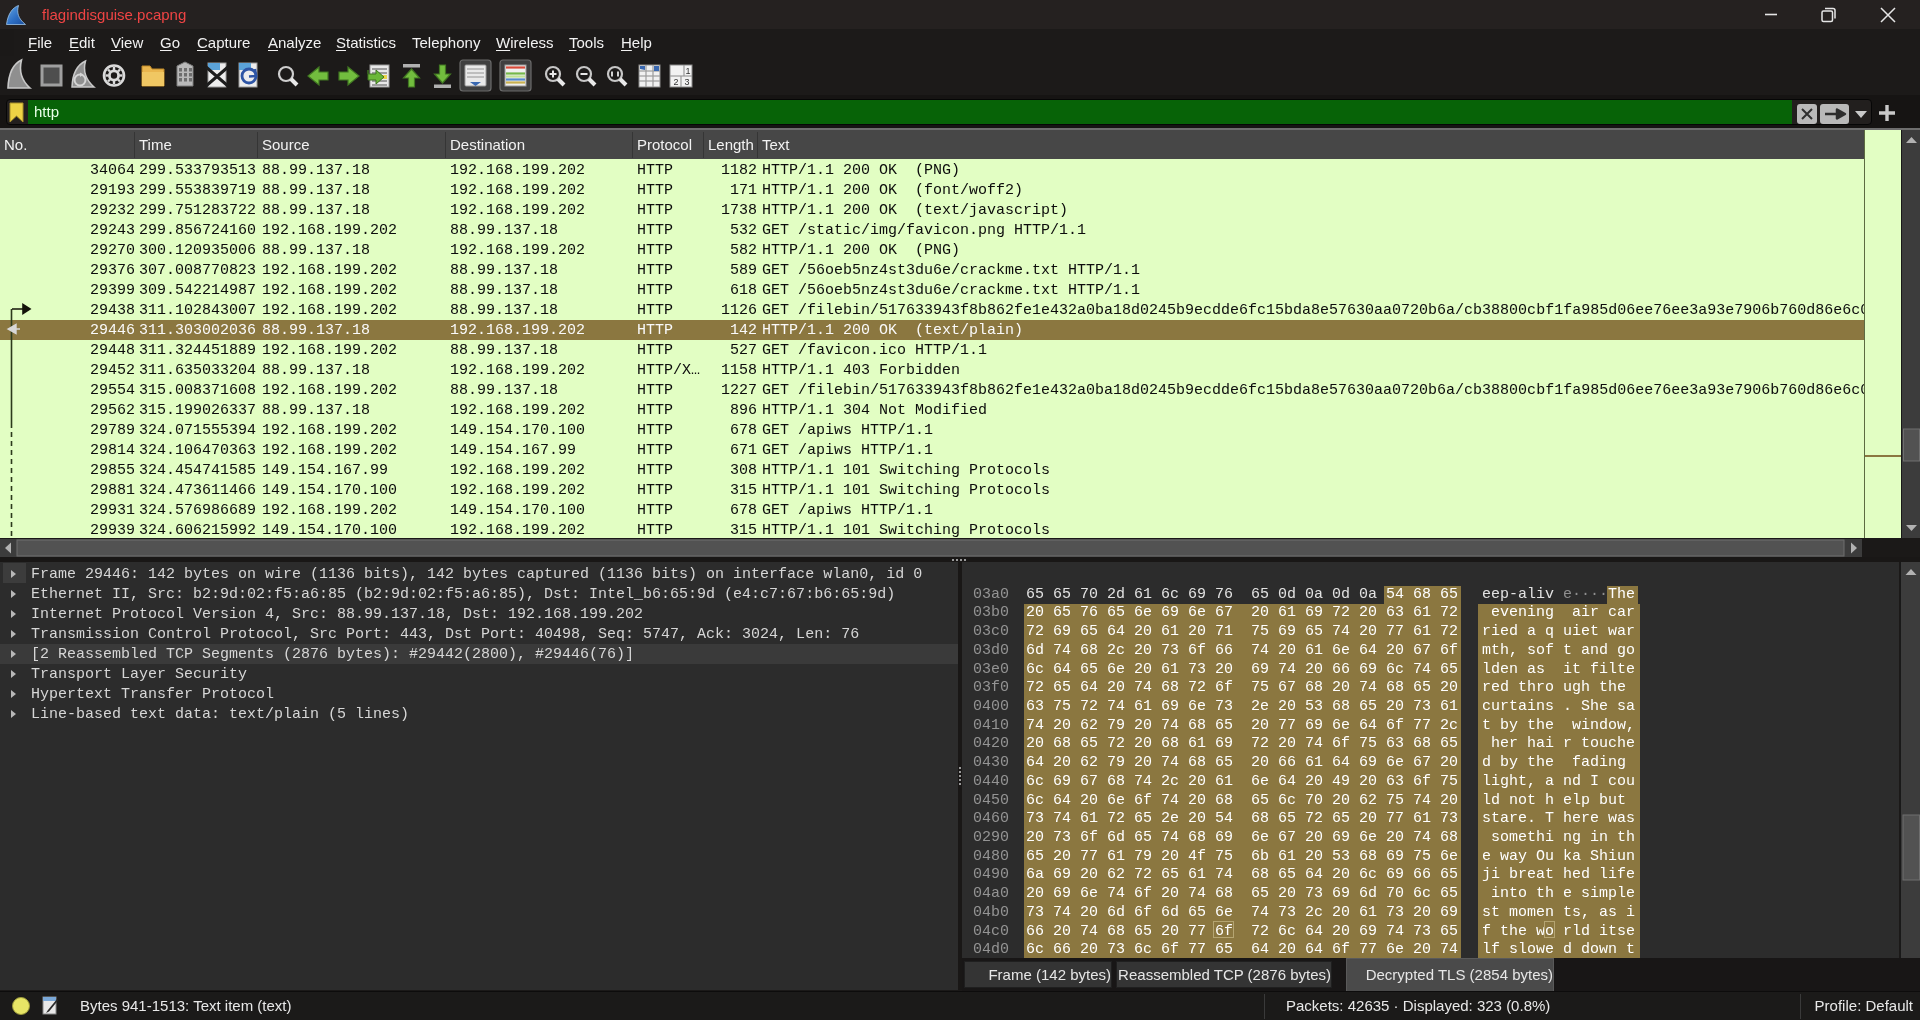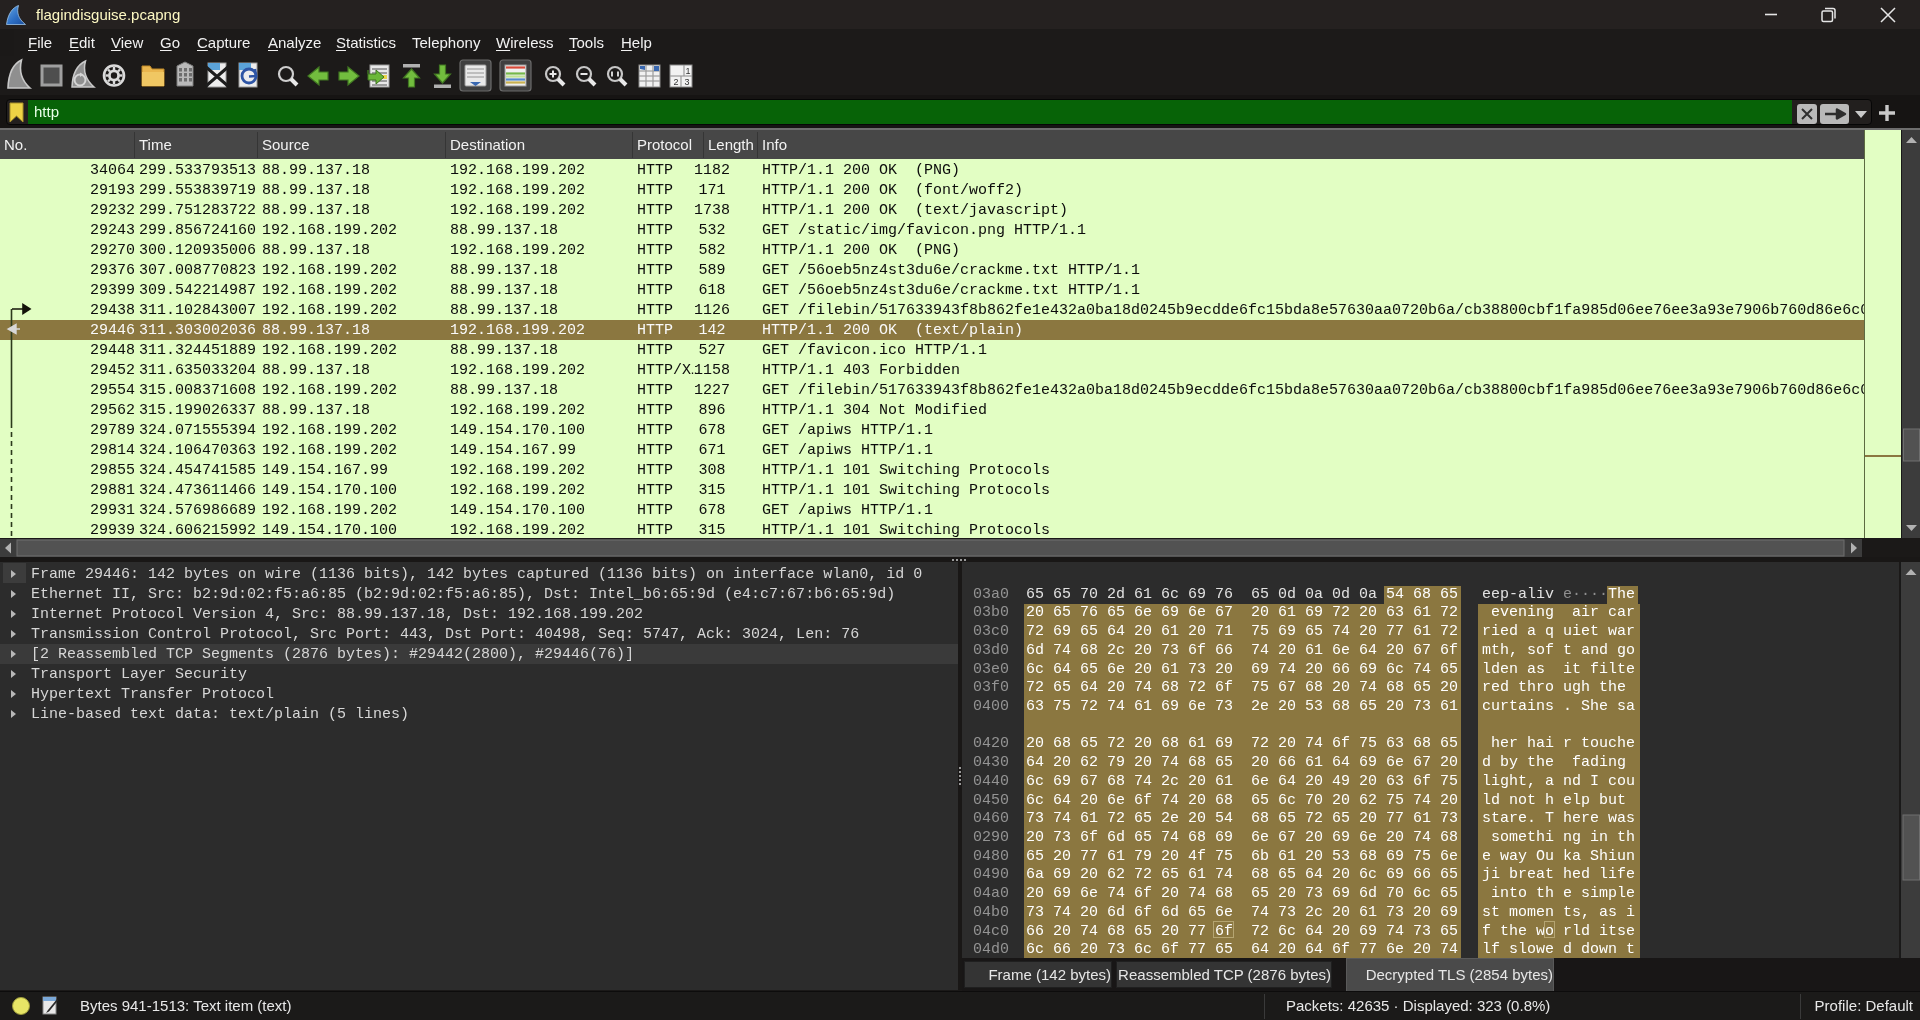--- a/index.html
+++ b/index.html
@@ -2,21 +2,21 @@
 <html><head>
 <meta charset="utf-8">
 <style>
   * { margin:0; padding:0; box-sizing:border-box; }
   html,body { width:1920px; height:1020px; overflow:hidden; background:#1b1918; }
   body { font-family:"Liberation Sans", sans-serif; position:relative; }
   .abs { position:absolute; }
   .mono { font-family:"Liberation Mono", monospace; font-size:15px; white-space:pre; }
   
   #titlebar { left:0; top:0; width:1920px; height:29px; background:#252120; }
-  #title-text { left:36px; top:6px; font-size:15px; color:#fef9c3; }
+  #title-text { left:42px; top:6px; font-size:15px; color:#ef4444; }
   
   #menubar { left:14px; top:29px; width:1920px; height:27px; background:#1c1a19;padding-left:11px; }
   .mi { position:absolute; top:5px; font-size:15px; color:#f2f2f2; }
   .mi u { text-decoration:underline; text-underline-offset:2px; }
   
   #toolbar { left:0; top:56px; width:1920px; height:39px; background:#1c1a19; }
   
   #filterbar { left:0; top:95px; width:1920px; height:34px; background:#161413; }
   #filterfield { left:6px; top:99px; width:1866px; height:26px; background:#221f1e; border:1px solid #060606; border-radius:4px; }
   #filtergreen { left:28px; top:100px; width:1764px; height:24px; background:#076307; }
@@ -27,21 +27,21 @@
   .hsep { position:absolute; top:2px; width:1px; height:26px; background:#353535; }
   .hlbl { position:absolute; top:6px; }
   #plrows { left:0; top:159px; width:1864px; height:379px; background:#e2fec3; overflow:hidden; }
   .prow { position:absolute; left:0; width:1864px; height:20px; color:#0c0c0c; }
   .prow span { position:absolute; top:2px; }
   .c-no   { left:55px;  width:80px; text-align:right; }
   .c-time { left:139px; }
   .c-src  { left:262px; }
   .c-dst  { left:450px; }
   .c-pro  { left:637px; }
-  .c-len  { left:667px; width:90px; text-align:center; }
+  .c-len  { left:667px; width:90px; text-align:right; }
   .c-inf  { left:762px;text-align:center; }
   .selrow { background:#8b7740; color:#fafafa; }
   
   #minimap { left:1864px; top:130px; width:37px; height:408px; background:#e2fec3; border-left:1px solid #5c6b41; }
   #vscroll { left:1901px; top:130px; width:19px; height:408px; background:#3c3c3c; border-left:1px solid #191919; }
   #hscroll { left:0; top:539px; width:1862px; height:18px; background:#3c3c3c; }
   
   #split1 { left:0; top:557px; width:1920px; height:5px; background:#191716; }
   
   #details { left:0; top:562px; width:958px; height:428px; background:#2c2c2c; }
@@ -234,21 +234,21 @@
   <path d="M1887,10 v16 M1879,18 h16" stroke="#c9c9c9" stroke-width="3.4"></path>
 </svg>
 <div class="abs" id="topline"></div>
 <div class="abs" id="plheader">
   <span class="hlbl" style="left:4px">No.</span>
   <span class="hlbl" style="left:139px">Time</span>
   <span class="hlbl" style="left:262px">Source</span>
   <span class="hlbl" style="left:450px">Destination</span>
   <span class="hlbl" style="left:637px">Protocol</span>
   <span class="hlbl" style="left:708px">Length</span>
-  <span class="hlbl" style="left:762px">Info</span>
+  <span class="hlbl" style="left:762px">Text</span>
   <i class="hsep" style="left:134px"></i>
     <i class="hsep" style="left:257px"></i>
   <i class="hsep" style="left:445px"></i>
     <i class="hsep" style="left:632px"></i>
   <i class="hsep" style="left:703px"></i>
     <i class="hsep" style="left:757px"></i>
 </div>
 <div class="abs mono" id="plrows">
 <div class="prow" style="top:1px"><span class="c-no">34064</span><span class="c-time">299.533793513</span><span class="c-src">88.99.137.18</span><span class="c-dst">192.168.199.202</span><span class="c-pro">HTTP</span><span class="c-len">1182</span><span class="c-inf">HTTP/1.1 200 OK  (PNG)</span></div>
 <div class="prow" style="top:21px"><span class="c-no">29193</span><span class="c-time">299.553839719</span><span class="c-src">88.99.137.18</span><span class="c-dst">192.168.199.202</span><span class="c-pro">HTTP</span><span class="c-len">171</span><span class="c-inf">HTTP/1.1 200 OK  (font/woff2)</span></div>
@@ -336,20 +336,21 @@
 <div class="abs" style="left:516px;top:42.4px;width:162px;height:355.5px;background:#8b7740"></div>
 <div class="abs" style="left:422px;top:23.7px;width:77px;height:18.7px;background:#8b7740"></div>
 <div class="abs" style="left:645px;top:23.7px;width:31px;height:18.7px;background:#8b7740"></div>
 <div class="hrow" style="top:23.7px"><span class="off">03a0</span><span class="hx">65 65 70 2d 61 6c 69 76  65 0d 0a 0d 0a <span class="hl">54 68 65</span></span><span class="asc">eep-aliv <span class="dim">e····</span><span class="hl">The</span></span></div>
 <div class="hrow" style="top:42.4px"><span class="off">03b0</span><span class="hx hl">20 65 76 65 6e 69 6e 67  20 61 69 72 20 63 61 72</span><span class="asc hl"> evening&nbsp; air car</span></div>
 <div class="hrow" style="top:61.1px"><span class="off">03c0</span><span class="hx hl">72 69 65 64 20 61 20 71  75 69 65 74 20 77 61 72</span><span class="asc hl">ried a q&nbsp;uiet war</span></div>
 <div class="hrow" style="top:79.8px"><span class="off">03d0</span><span class="hx hl">6d 74 68 2c 20 73 6f 66  74 20 61 6e 64 20 67 6f</span><span class="asc hl">mth, sof&nbsp;t and go</span></div>
 <div class="hrow" style="top:98.6px"><span class="off">03e0</span><span class="hx hl">6c 64 65 6e 20 61 73 20  69 74 20 66 69 6c 74 65</span><span class="asc hl">lden as &nbsp;it filte</span></div>
 <div class="hrow" style="top:117.3px"><span class="off">03f0</span><span class="hx hl">72 65 64 20 74 68 72 6f  75 67 68 20 74 68 65 20</span><span class="asc hl">red thro&nbsp;ugh the </span></div>
 <div class="hrow" style="top:136.0px"><span class="off">0400</span><span class="hx hl">63 75 72 74 61 69 6e 73  2e 20 53 68 65 20 73 61</span><span class="asc hl">curtains&nbsp;. She sa</span></div>
+<div class="hrow" style="top:154.7px"><span class="off">0410</span><span class="hx hl">74 20 62 79 20 74 68 65  20 77 69 6e 64 6f 77 2c</span><span class="asc hl">t by the&nbsp; window,</span></div>
 <div class="hrow" style="top:173.4px"><span class="off">0420</span><span class="hx hl">20 68 65 72 20 68 61 69  72 20 74 6f 75 63 68 65</span><span class="asc hl"> her hai&nbsp;r touche</span></div>
 <div class="hrow" style="top:192.1px"><span class="off">0430</span><span class="hx hl">64 20 62 79 20 74 68 65  20 66 61 64 69 6e 67 20</span><span class="asc hl">d by the&nbsp; fading </span></div>
 <div class="hrow" style="top:210.8px"><span class="off">0440</span><span class="hx hl">6c 69 67 68 74 2c 20 61  6e 64 20 49 20 63 6f 75</span><span class="asc hl">light, a&nbsp;nd I cou</span></div>
 <div class="hrow" style="top:229.5px"><span class="off">0450</span><span class="hx hl">6c 64 20 6e 6f 74 20 68  65 6c 70 20 62 75 74 20</span><span class="asc hl">ld not h&nbsp;elp but </span></div>
 <div class="hrow" style="top:248.2px"><span class="off">0460</span><span class="hx hl">73 74 61 72 65 2e 20 54  68 65 72 65 20 77 61 73</span><span class="asc hl">stare. T&nbsp;here was</span></div>
 <div class="hrow" style="top:266.9px"><span class="off">0290</span><span class="hx hl">20 73 6f 6d 65 74 68 69  6e 67 20 69 6e 20 74 68</span><span class="asc hl"> somethi&nbsp;ng in th</span></div>
 <div class="hrow" style="top:285.7px"><span class="off">0480</span><span class="hx hl">65 20 77 61 79 20 4f 75  6b 61 20 53 68 69 75 6e</span><span class="asc hl">e way Ou&nbsp;ka Shiun</span></div>
 <div class="hrow" style="top:304.4px"><span class="off">0490</span><span class="hx hl">6a 69 20 62 72 65 61 74  68 65 64 20 6c 69 66 65</span><span class="asc hl">ji breat&nbsp;hed life</span></div>
 <div class="hrow" style="top:323.1px"><span class="off">04a0</span><span class="hx hl">20 69 6e 74 6f 20 74 68  65 20 73 69 6d 70 6c 65</span><span class="asc hl"> into th&nbsp;e simple</span></div>
 <div class="hrow" style="top:341.8px"><span class="off">04b0</span><span class="hx hl">73 74 20 6d 6f 6d 65 6e  74 73 2c 20 61 73 20 69</span><span class="asc hl">st momen&nbsp;ts, as i</span></div>

